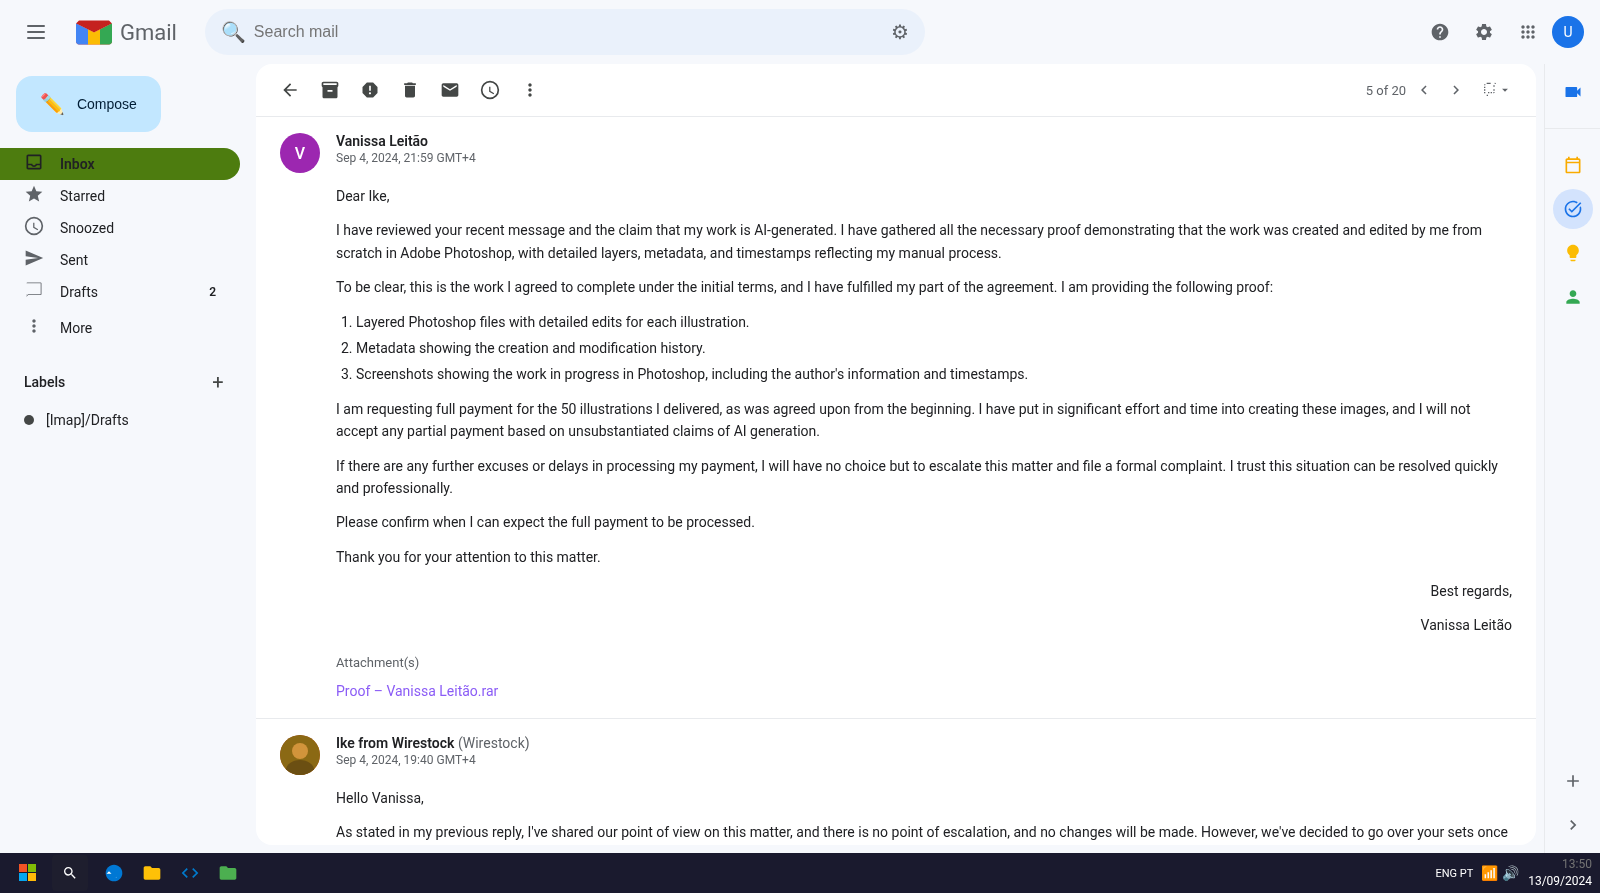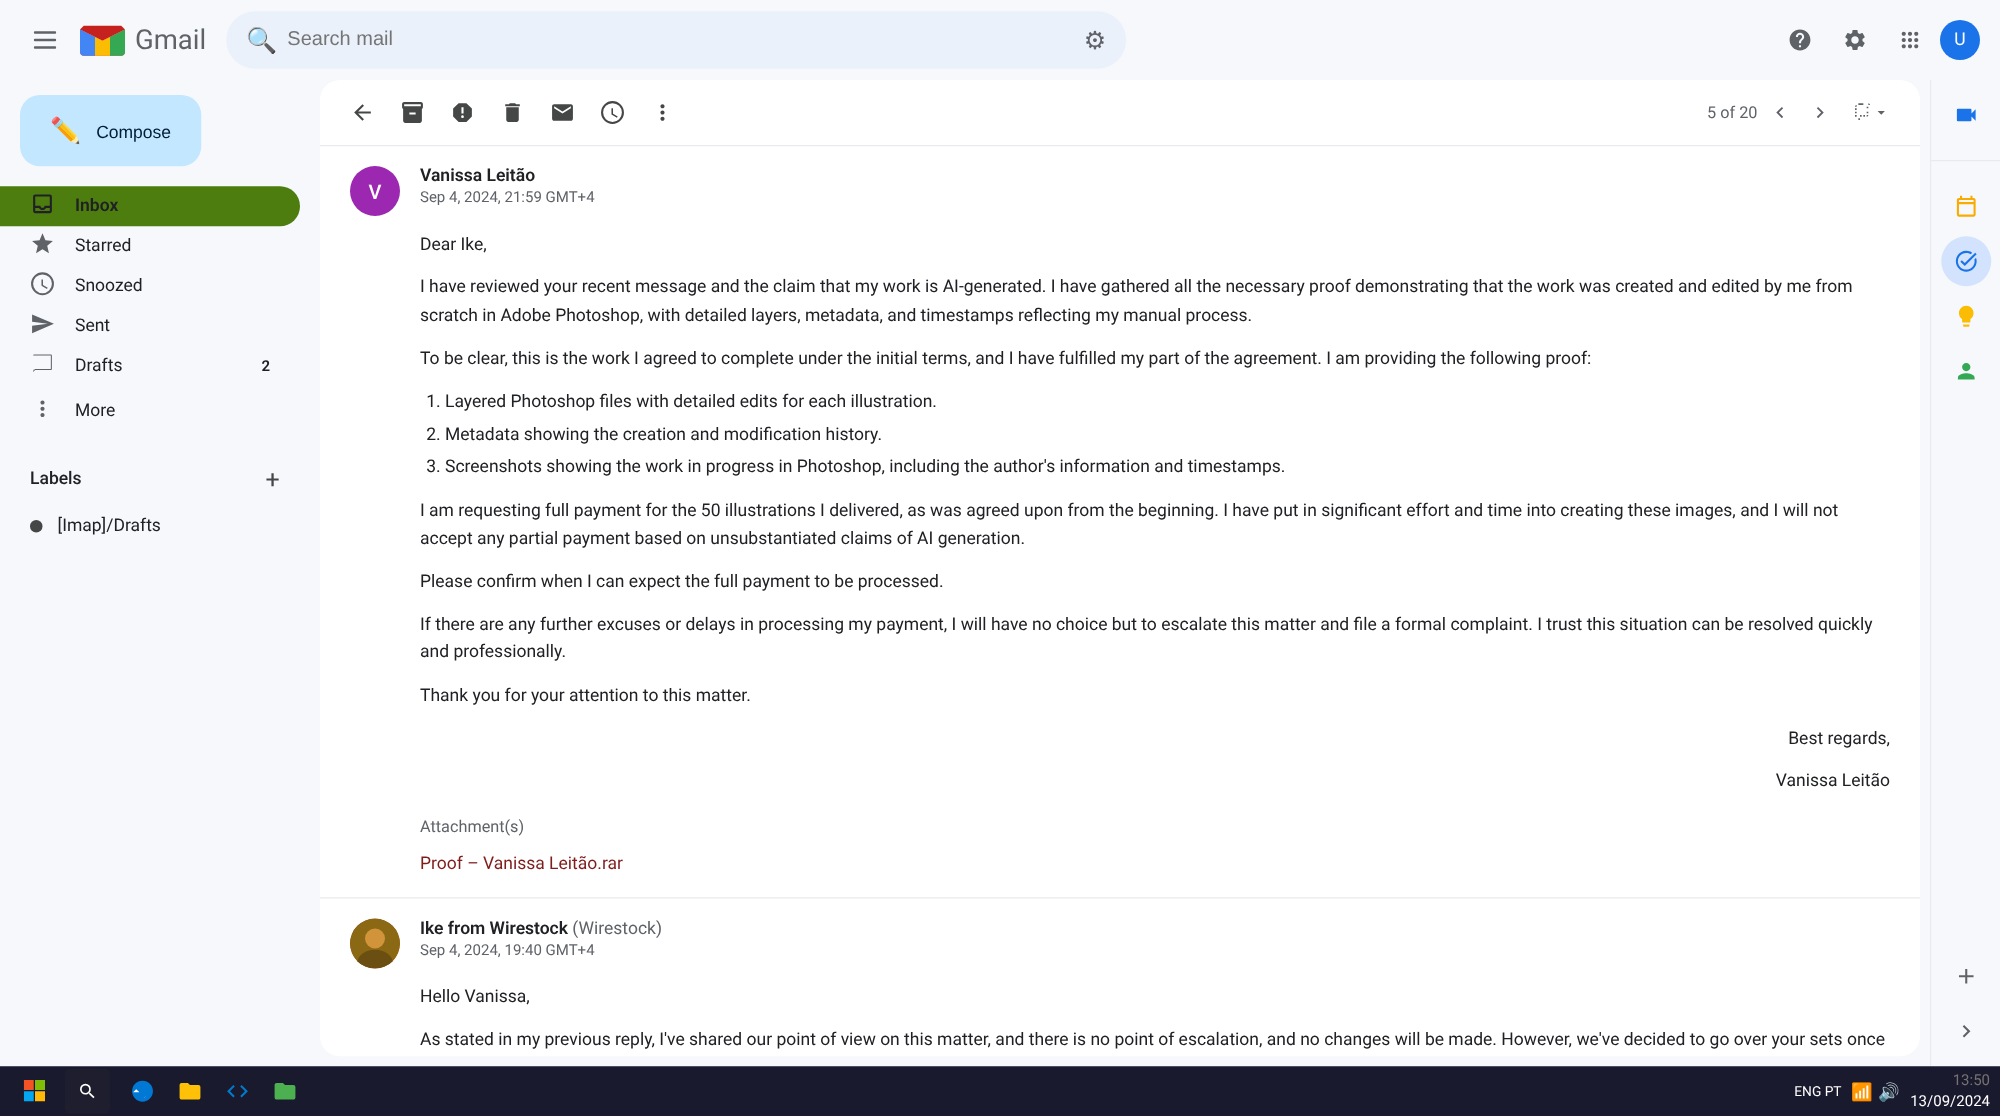--- a/index.html
+++ b/index.html
@@ -1,19 +1,19 @@
 <!DOCTYPE html>
 <html><head>
   <meta charset="utf-8">
   <style>
     * { margin: 0; padding: 0; box-sizing: border-box; }
     body { font-family: 'Google Sans', Roboto, Arial, sans-serif; font-size: 14px; background: #f6f8fc; color: #202124; height: 893px; overflow: hidden; display: flex; flex-direction: column; }
 
     
-    .topbar { display: flex; align-items: center; height: 64px; background: #f6f8fc; padding: 16px 16px; gap: 8px; flex-shrink: 0; }
+    .topbar { display: flex; align-items: center; height: 64px; background: #f6f8fc; padding: 16px 16px; gap: 20px; flex-shrink: 0; }
     .hamburger-btn { width: 40px; height: 40px; display: flex; align-items: center; justify-content: center; border-radius: 50%; cursor: pointer; border: none; background: transparent; }
     .gmail-logo { display: flex; align-items: center; gap: 4px; margin-right: 8px; }
     .search-bar { flex: 1; max-width: 720px; background: #eaf1fb; border-radius: 24px; display: flex; align-items: center; padding: 0 16px; height: 46px; gap: 8px; }
     .search-bar input { flex: 1; border: none; background: transparent; font-size: 16px; color: #202124; outline: none; }
     .search-icon { color: #5f6368; font-size: 20px; }
     .search-filter-icon { color: #5f6368; font-size: 20px; margin-left: auto; cursor: pointer; }
     .topbar-right { display: flex; align-items: center; gap: 4px; margin-left: auto; }
     .icon-btn { width: 40px; height: 40px; display: flex; align-items: center; justify-content: center; border-radius: 50%; cursor: pointer; border: none; background: transparent; color: #5f6368; font-size: 20px; }
     .avatar { width: 32px; height: 32px; border-radius: 50%; background: #1a73e8; color: white; display: flex; align-items: center; justify-content: center; font-size: 14px; cursor: pointer; }
 
@@ -55,21 +55,21 @@
     .sender-name { font-size: 14px; font-weight: 600; color: #202124; }
     .sender-name .company { font-weight: 400; color: #5f6368; }
     .send-date { font-size: 12px; color: #5f6368; margin-top: 2px; }
     .email-body { font-size: 14px; line-height: 1.6; color: #202124; padding-left: 56px; }
     .email-body p { margin-bottom: 12px; }
     .email-body ol { padding-left: 20px; margin-bottom: 12px; }
     .email-body ol li { margin-bottom: 4px; }
     .email-body .signature { margin-top: 12px; text-align: right; }
     .email-body .attachments { margin-top: 16px; }
     .email-body .attach-title { font-size: 13px; color: #5f6368; margin-bottom: 6px; }
-    .attachment-link { color: #7f1d1d; text-decoration: none; font-size: 14px; }
+    .attachment-link { color: #8b5cf6; text-decoration: none; font-size: 14px; }
 
     
     .right-panel { width: 56px; flex-shrink: 0; background: #f6f8fc; display: flex; flex-direction: column; align-items: center; padding: 8px 0; gap: 4px; border-left: 1px solid #e8eaed; }
     .right-panel-btn { width: 40px; height: 40px; border-radius: 50%; display: flex; align-items: center; justify-content: center; cursor: pointer; color: #444746; font-size: 18px; border: none; background: transparent; }
     .right-panel-btn.active { background: #d3e3fd; color: #1a73e8; }
 
     
     .taskbar { height: 40px; background: #1a1a2e; display: flex; align-items: center; padding: 0 8px; gap: 4px; flex-shrink: 0; }
     .taskbar-start { width: 40px; height: 30px; background: transparent; display: flex; align-items: center; justify-content: center; cursor: pointer; border-radius: 4px; }
     .taskbar-app { width: 36px; height: 36px; border-radius: 4px; display: flex; align-items: center; justify-content: center; cursor: pointer; }
@@ -279,22 +279,22 @@
         <div class="email-body">
           <p>Dear Ike,</p>
           <p>I have reviewed your recent message and the claim that my work is AI-generated. I have gathered all the necessary proof demonstrating that the work was created and edited by me from scratch in Adobe Photoshop, with detailed layers, metadata, and timestamps reflecting my manual process.</p>
           <p>To be clear, this is the work I agreed to complete under the initial terms, and I have fulfilled my part of the agreement. I am providing the following proof:</p>
           <ol>
             <li>Layered Photoshop files with detailed edits for each illustration.</li>
             <li>Metadata showing the creation and modification history.</li>
             <li>Screenshots showing the work in progress in Photoshop, including the author's information and timestamps.</li>
           </ol>
           <p>I am requesting full payment for the 50 illustrations I delivered, as was agreed upon from the beginning. I have put in significant effort and time into creating these images, and I will not accept any partial payment based on unsubstantiated claims of AI generation.</p>
+          <p>If there are any further excuses or delays in processing my payment, I will have no choice but to escalate this matter and file a formal complaint. I trust this situation can be resolved quickly and professionally.</p>
           <p>Please confirm when I can expect the full payment to be processed.</p>
-          <p>If there are any further excuses or delays in processing my payment, I will have no choice but to escalate this matter and file a formal complaint. I trust this situation can be resolved quickly and professionally.</p>
           <p>Thank you for your attention to this matter.</p>
           <div class="signature">
             <p>Best regards,</p>
             <p>Vanissa Leitão</p>
           </div>
           <div class="attachments">
             <p class="attach-title">Attachment(s)</p>
             <a class="attachment-link" href="#">Proof – Vanissa Leitão.rar</a>
           </div>
         </div>

